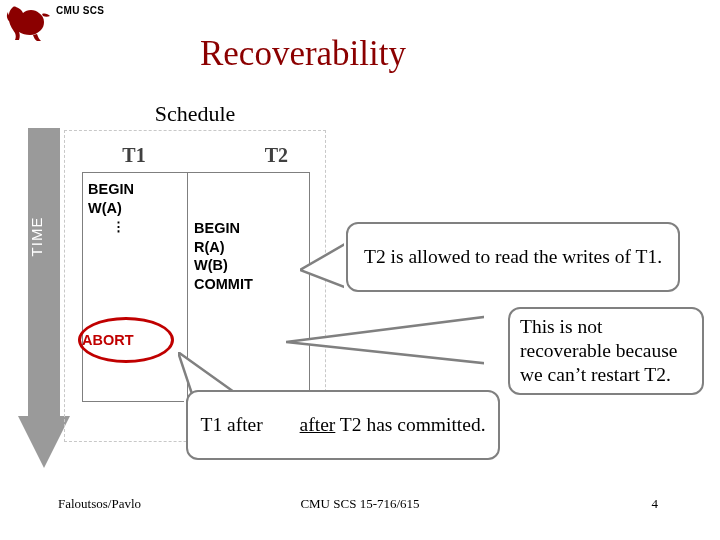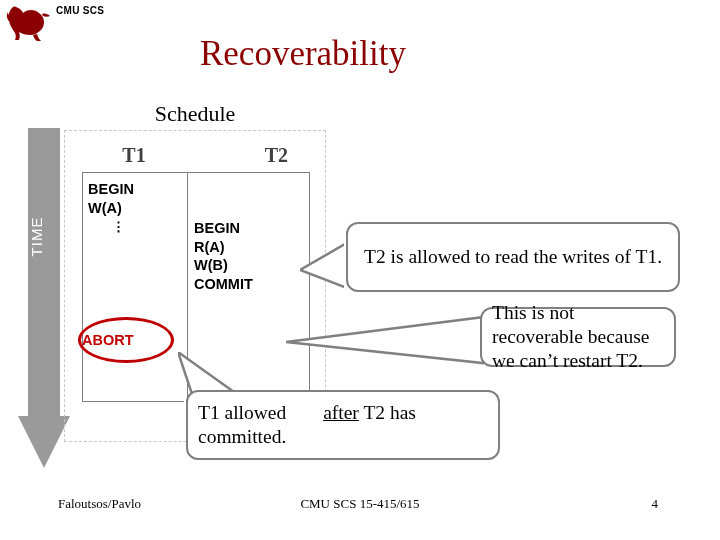--- a/index.html
+++ b/index.html
@@ -172,21 +172,21 @@
     align-items: center;
     justify-content: center;
     padding: 4px 10px;
   }
   .callout .txt { font-size: 19.5px; line-height: 24px; }
 
   .callout-1 { left: 346px; top: 222px; width: 334px; height: 70px; }
   .callout-3 { left: 186px; top: 390px; width: 314px; height: 70px; }
 
   
-  .callout-2r { left: 480px; top: 307px; width: 196px; height: 60px; }
+  .callout-2r { left: 508px; top: 307px; width: 196px; height: 88px; }
 
   .underline { text-decoration: underline; margin-left: 32px; }
 
   
   .footer {
     position: absolute;
     bottom: 28px;
     font-size: 13px;
     color: #000000;
   }
@@ -254,18 +254,18 @@
 </svg>
 <div class="callout callout-2r">
   <span class="txt">This is not recoverable because we can’t restart T2.</span>
 </div>
 
 <svg style="position:absolute; left:178px; top:352px;" width="80" height="60">
   <polygon points="0,0 70,50 18,54" fill="#ffffff" stroke="#808080" stroke-width="2.5"></polygon>
   <rect x="6" y="46" width="74" height="14" fill="#ffffff"></rect>
 </svg>
 <div class="callout callout-3">
-  <span class="txt"><span>T1 allowed </span><span class="underline">after</span><span> T2 has committed.</span></span>
+  <span class="txt"><span>T1 after </span><span class="underline">after</span><span> T2 has committed.</span></span>
 </div>
 
 <div class="footer left">Faloutsos/Pavlo</div>
-<div class="footer center">CMU SCS 15-415/615</div>
+<div class="footer center">CMU SCS 15-716/615</div>
 <div class="footer right">4</div>
 
 </body></html>

